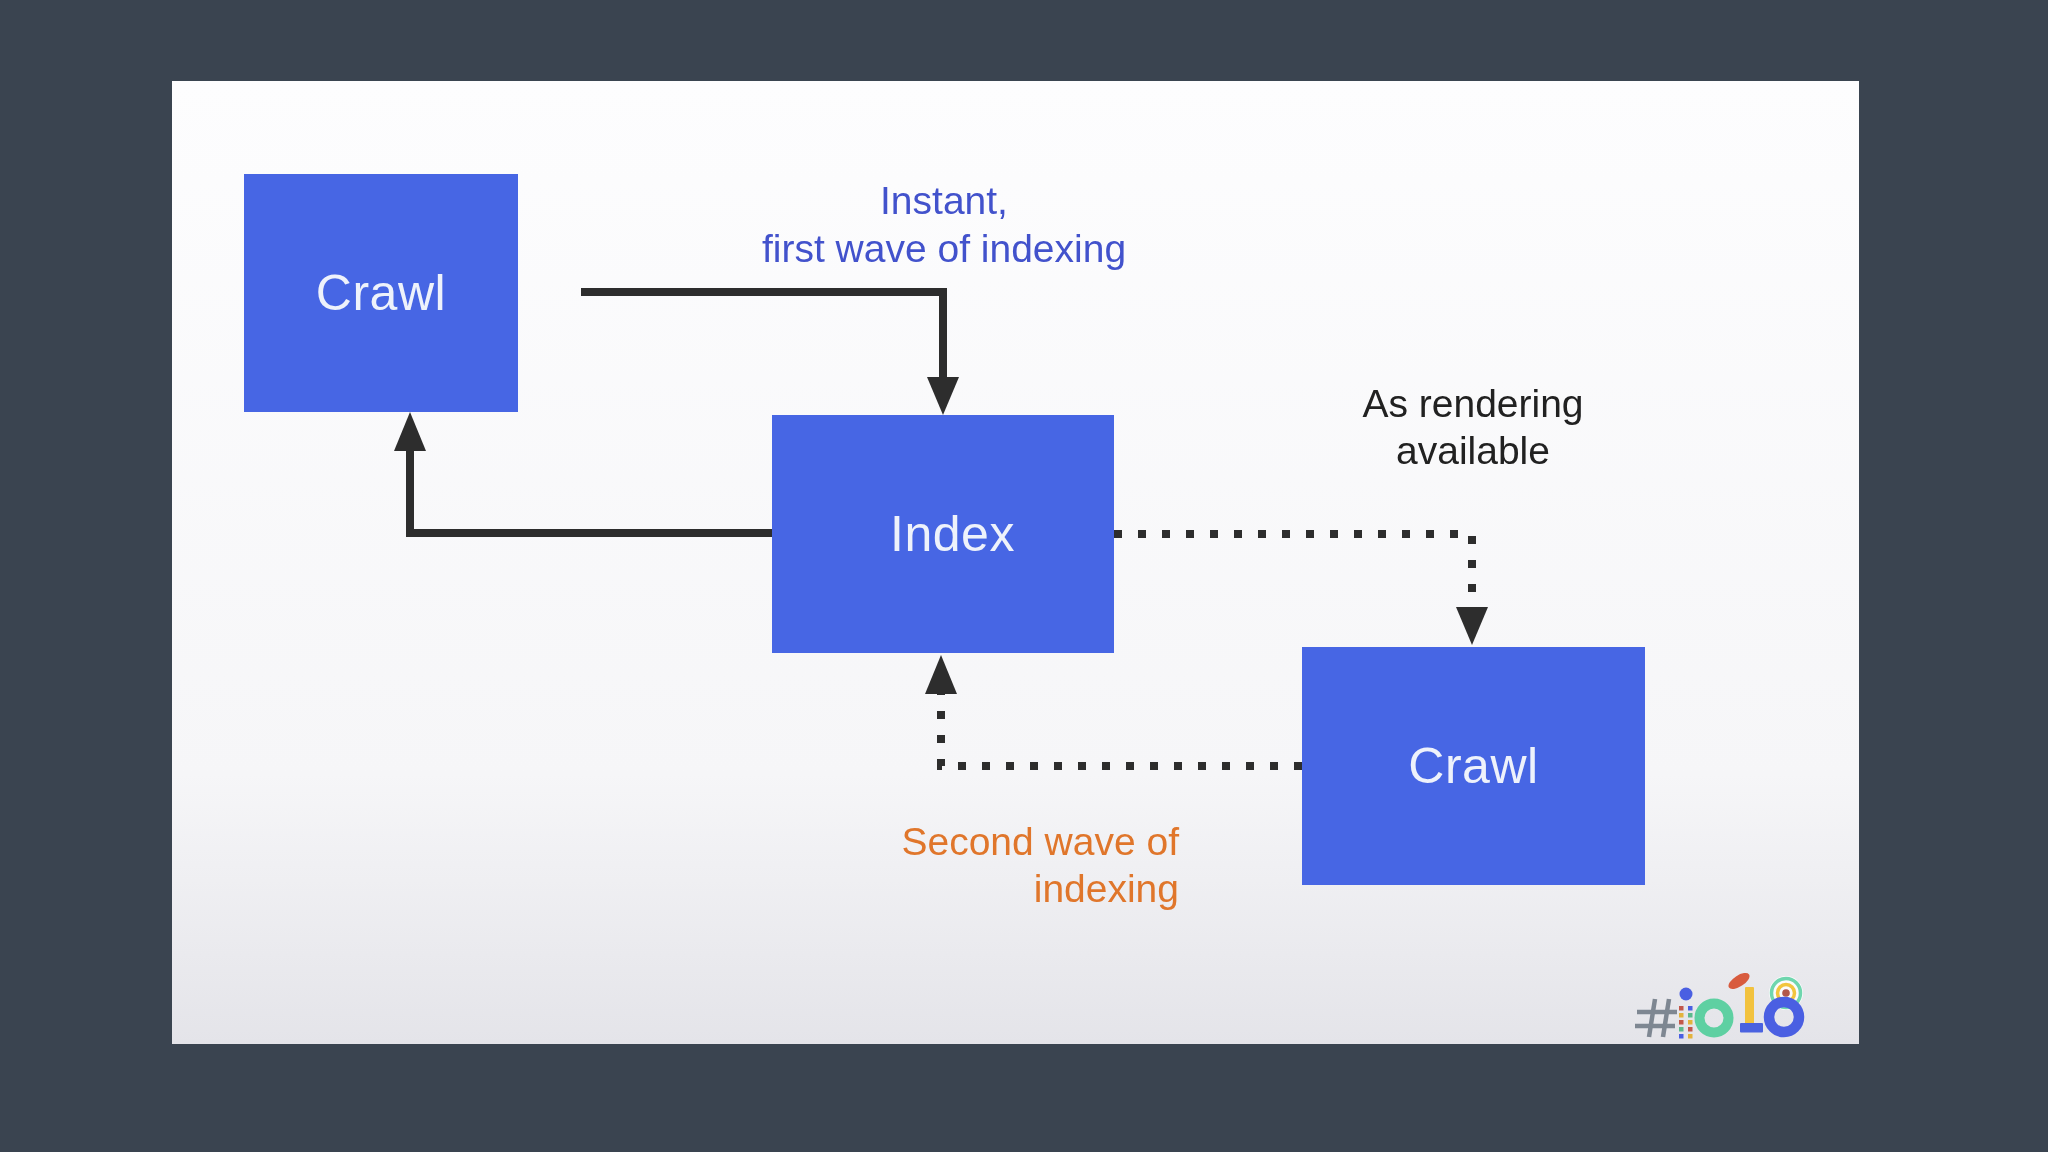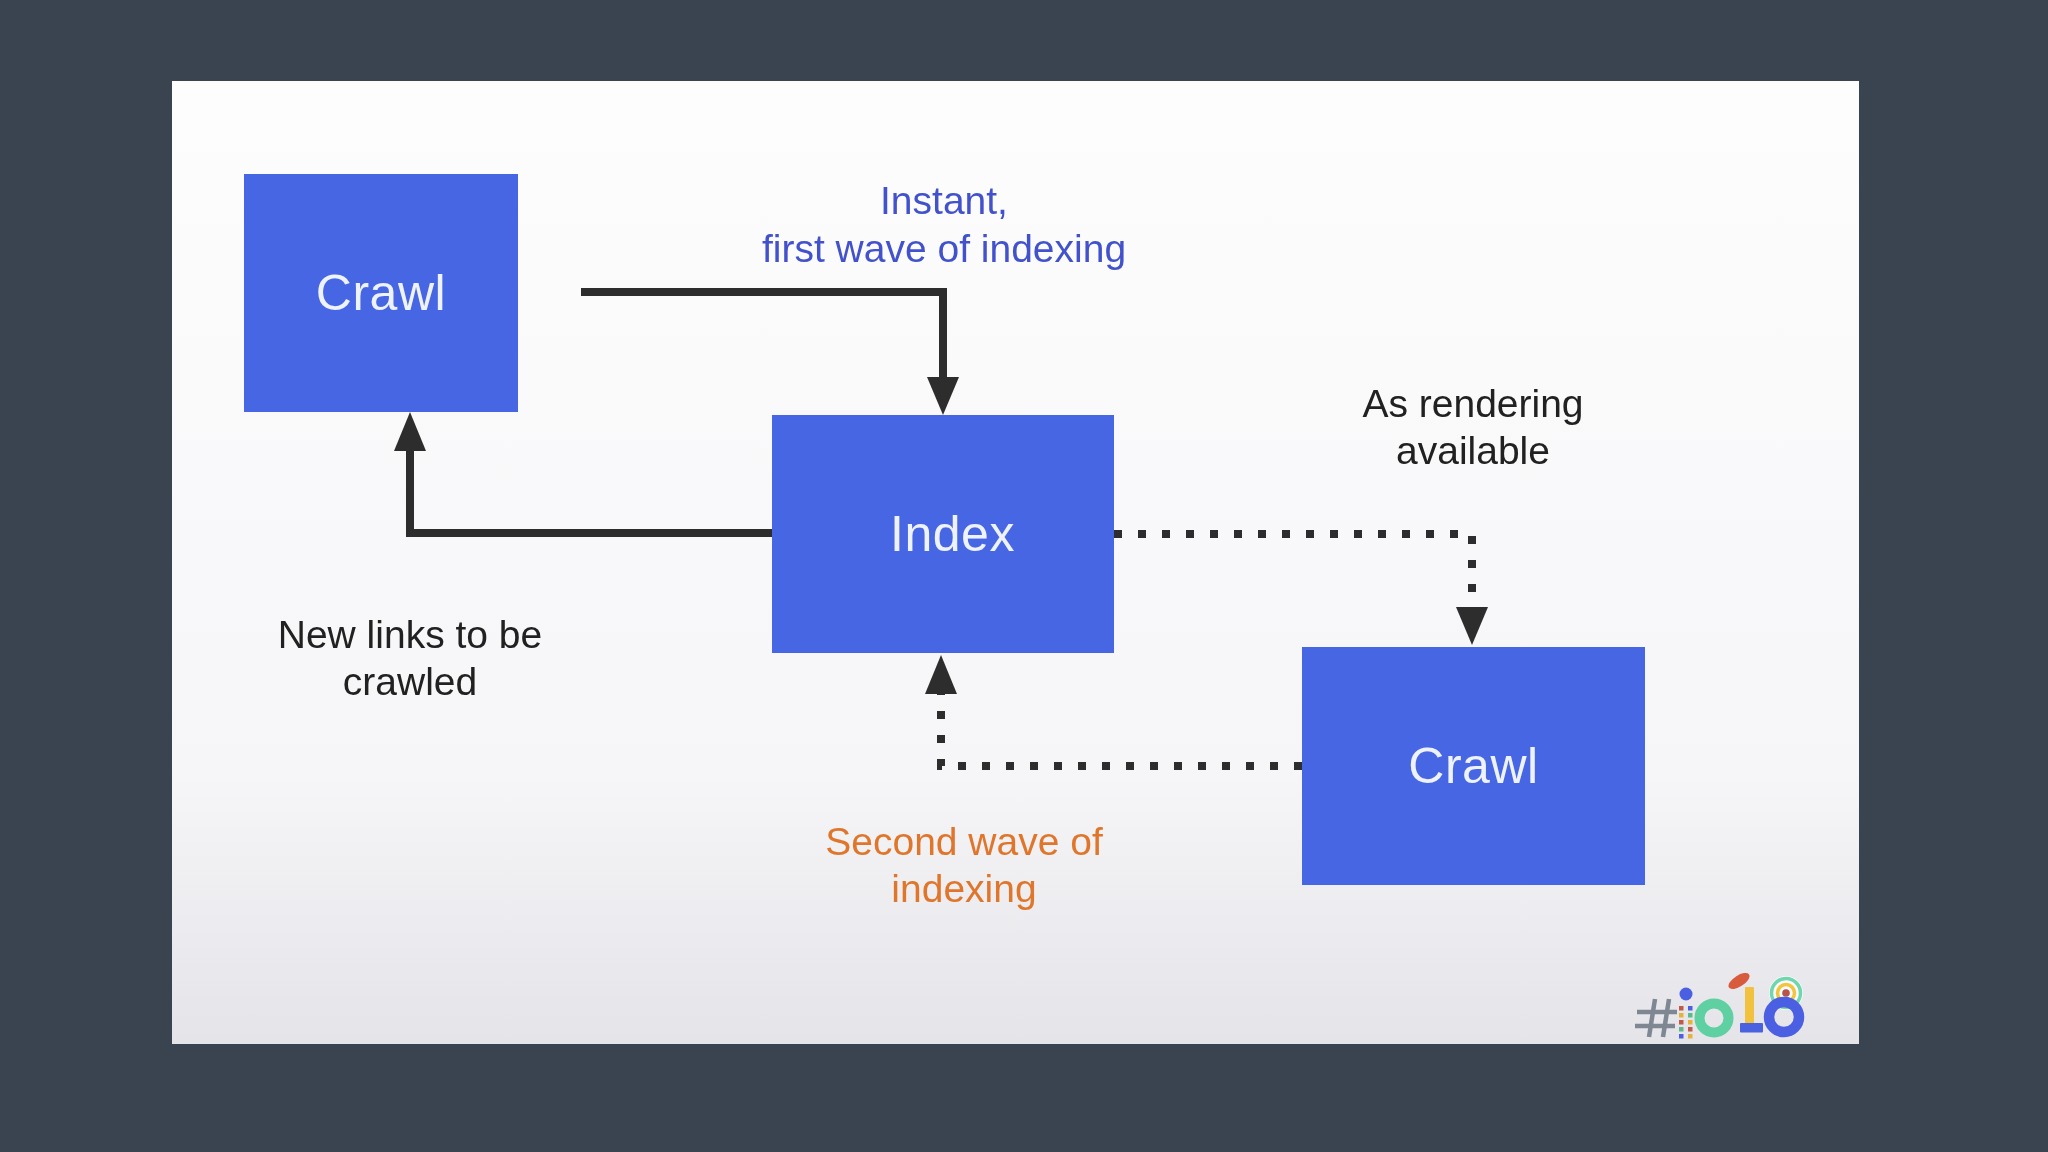--- a/index.html
+++ b/index.html
@@ -79,22 +79,23 @@
   }
   .ann-rendering {
     left: 1071px; top: 281px; width: 460px;
     color: var(--ink);
   }
   .ann-new-links {
     left: 10px; top: 512px; width: 456px;
     color: var(--ink);
   }
   .ann-second-wave {
-    left: 542px; top: 719px; width: 500px;
+    left: 507px; top: 719px; width: 500px;
     color: var(--orange);
+    text-align: right;
   }
   .logo {
     position: absolute;
     left: 1460px; top: 884px;
     width: 190px; height: 78px;
   }
 </style>
 </head>
 <body>
 
@@ -133,24 +134,20 @@
     <div class="ann ann-first-wave">
       <div>Instant,</div>
       <div><b>first wave</b><span> of indexing</span></div>
     </div>
 
     <div class="ann ann-rendering">
       <div>As rendering</div>
       <div>available</div>
     </div>
 
-    <div class="ann ann-new-links">
-      <div>New links to be</div>
-      <div>crawled</div>
-    </div>
 
     <div class="ann ann-second-wave">
       <div><b>Second wave</b><span> of</span></div>
       <div>indexing</div>
     </div>
 
     <svg class="logo" role="img" viewBox="0 0 190 78" xmlns="http://www.w3.org/2000/svg" aria-label="#io18">
       <g stroke="#7e8792" stroke-width="4.5" fill="none">
         <path d="M5 47 H45"></path>
         <path d="M3 61 H43"></path>

